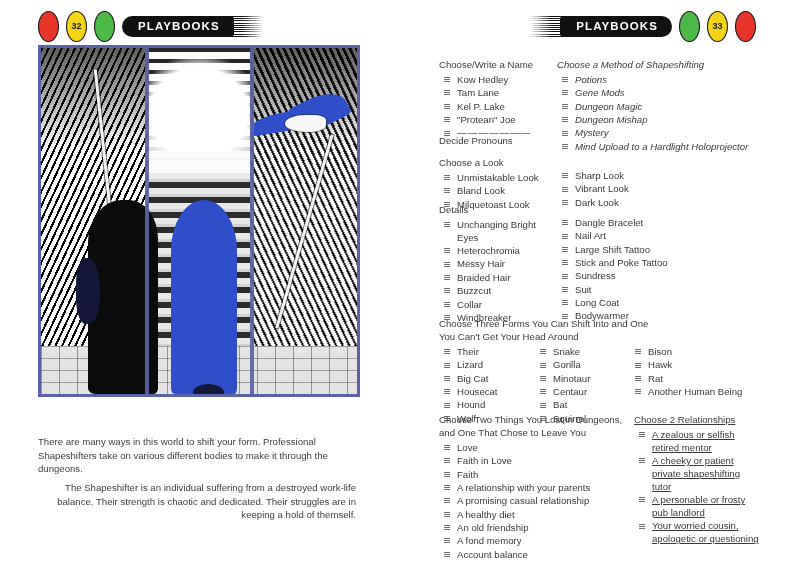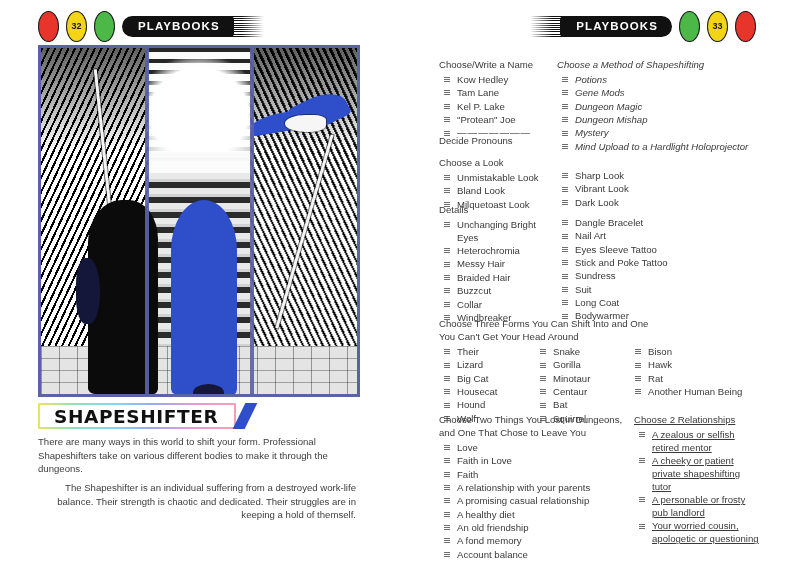--- a/index.html
+++ b/index.html
@@ -162,26 +162,20 @@
         <div class="bird">
           <div class="wing w1"></div>
           <div class="wing w2"></div>
           <div class="body"></div>
         </div>
         <div class="art-seam seam-1"></div>
         <div class="art-seam seam-2"></div>
       </div>
     </div>
 
-    <div class="banner-wrap">
-      <div class="banner">
-        <span>SHAPESHIFTER</span>
-      </div>
-      <div class="slash"></div>
-    </div>
 
     <div class="blurb p1">There are many ways in this world to shift your form. Professional Shapeshifters take on various different bodies to make it through the dungeons.</div>
     <div class="blurb p2">The Shapeshifter is an individual suffering from a destroyed work-life balance. Their strength is chaotic and dedicated. Their struggles are in keeping a hold of themself.</div>
   </div>
 
   <div class="page page-right">
     <div class="rp">
 
       <div class="hdr hdr-right">
         <div class="pill pill-r">
@@ -244,21 +238,21 @@
           <li>Braided Hair</li>
           <li>Buzzcut</li>
           <li>Collar</li>
           <li>Windbreaker</li>
         </ul>
       </div>
       <div class="blk" style="left:160px;top:203px;width:150px;">
         <ul class="opts">
           <li>Dangle Bracelet</li>
           <li>Nail Art</li>
-          <li>Eyes Sleeve Tattoo</li>
+          <li>Large Shift Tattoo</li>
           <li>Stick and Poke Tattoo</li>
           <li>Sundress</li>
           <li>Suit</li>
           <li>Long Coat</li>
           <li>Bodywarmer</li>
         </ul>
       </div>
 
       <div class="blk" style="left:42px;top:304px;width:210px;">
         <div class="col-head">Choose Three Forms You Can Shift Into and One You Can't Get Your Head Around</div>

